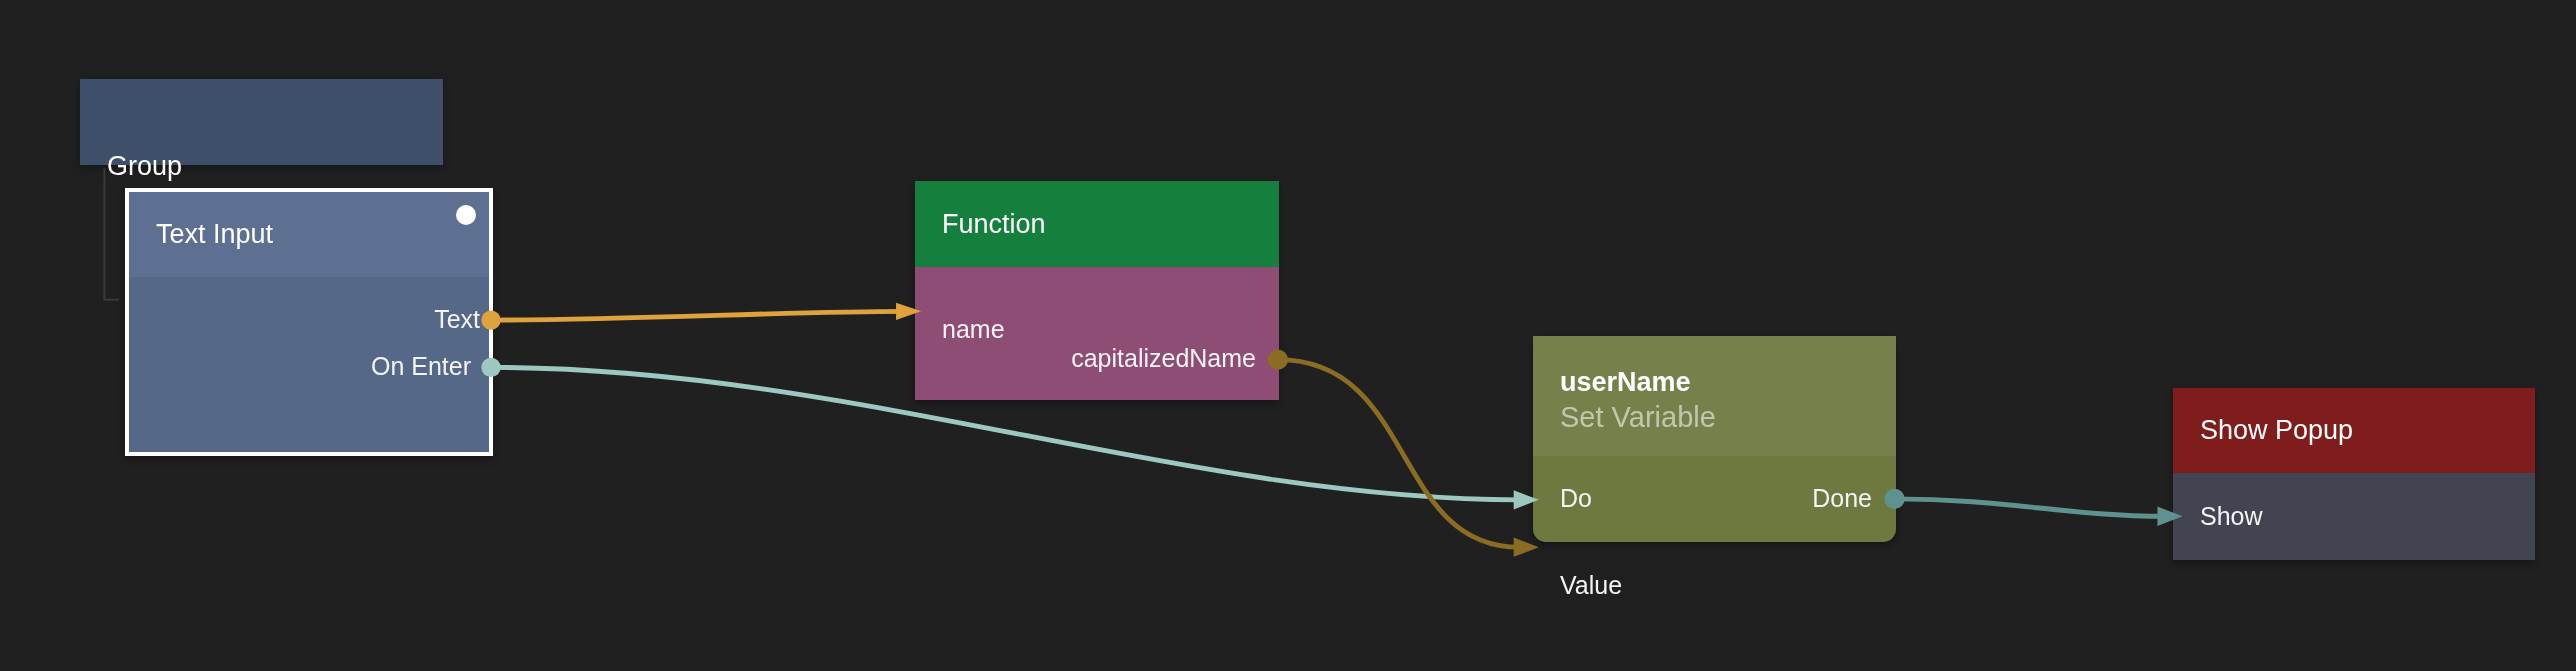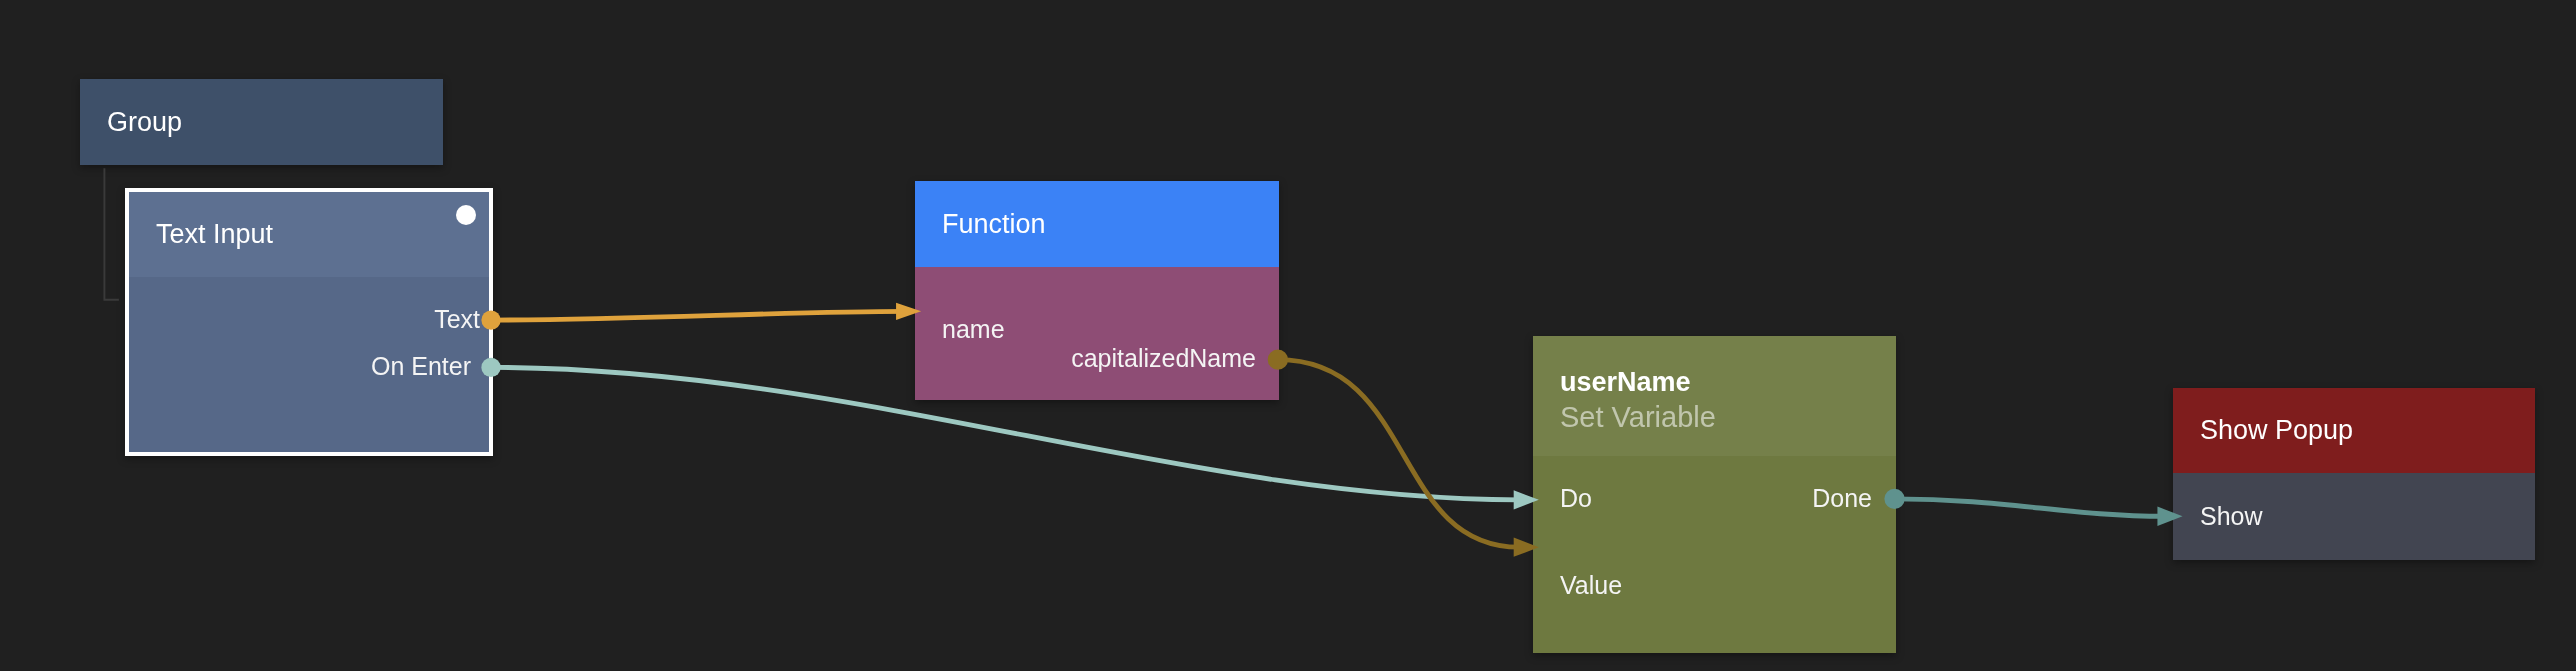--- a/index.html
+++ b/index.html
@@ -37,40 +37,40 @@
   }
   .port-label {
     position: absolute;
     font-size: 25px;
     line-height: 25px;
     white-space: nowrap;
     color: #f4f4f4;
   }
   
   .node-group { left: 80px; top: 79px; width: 363px; height: 86px; }
-  .node-group .node-header { height: 86px; }
+  .node-group .node-header { height: 86px; margin-top: 44px; }
   
   .node-text-input {
     left: 125px; top: 188px; width: 368px; height: 268px;
     border: 4.8px solid #ffffff;
     box-sizing: border-box;
   }
   .node-text-input .node-header { height: 85px; }
   .indicator-dot {
     position: absolute;
     top: 12.6px; right: 12.6px;
     width: 20px; height: 20px;
     border-radius: 50%;
     background: #ffffff;
   }
   
   .node-function { left: 915px; top: 181px; width: 364px; height: 219px; }
   .node-function .node-header { height: 86px; }
   
-  .node-set-variable { left: 1533px; top: 336px; width: 363px; height: 317px; }
+  .node-set-variable { left: 1533px; top: 336px; width: 363px; height: 206px; border-radius: 13px; }
   .node-set-variable .header-block { position: absolute; left: 0; top: 0; width: 100%; height: 120px; }
   .sv-title {
     position: absolute;
     left: 27px; top: 32px;
     font-size: 27px; line-height: 29px;
     font-weight: 600;
     white-space: nowrap;
   }
   .sv-subtitle {
     position: absolute;
@@ -97,21 +97,21 @@
   <div class="node node-text-input" style="background-color: rgb(86, 104, 136);">
     <div class="node-header" style="background-color: rgb(93, 112, 145);">
       <span class="node-title">Text Input</span>
     </div>
     <span class="indicator-dot"></span>
     <span class="port-label" style="right:9px; top:115px;">Text</span>
     <span class="port-label" style="right:18px; top:162px;">On Enter</span>
   </div>
 
   <div class="node node-function" style="background-color: rgb(142, 77, 117);">
-    <div class="node-header" style="background-color: #3b82f6; text-align: center;">
+    <div class="node-header" style="background-color: #15803d; text-align: center;">
       <span class="node-title">Function</span>
     </div>
     <span class="port-label" style="left:27px; top:136px;">name</span>
     <span class="port-label" style="right:23px; top:165px;">capitalizedName</span>
   </div>
 
   <div class="node node-set-variable" style="background-color: rgb(110, 121, 64);">
     <div class="header-block" style="background-color: rgb(117, 128, 74);"></div>
     <span class="sv-title">userName</span>
     <span class="sv-subtitle">Set Variable</span>

